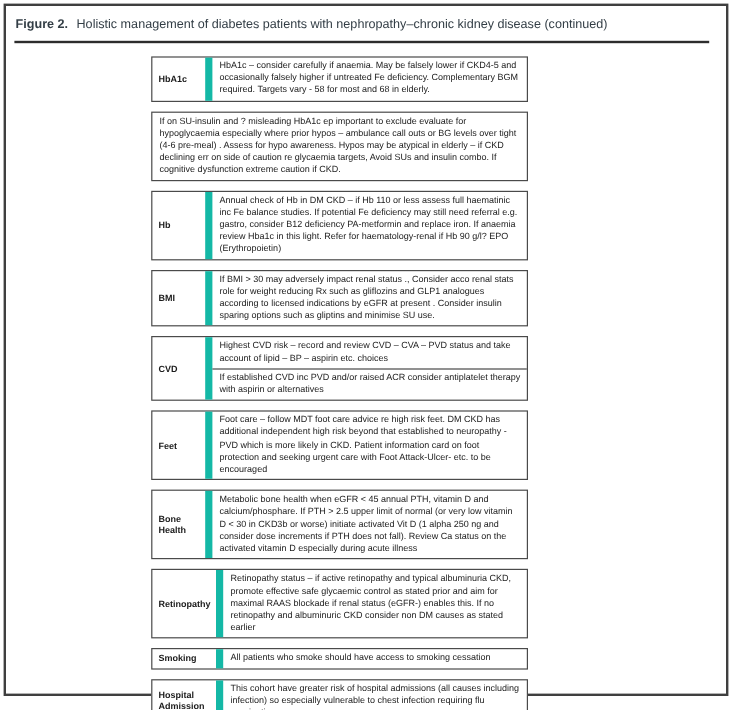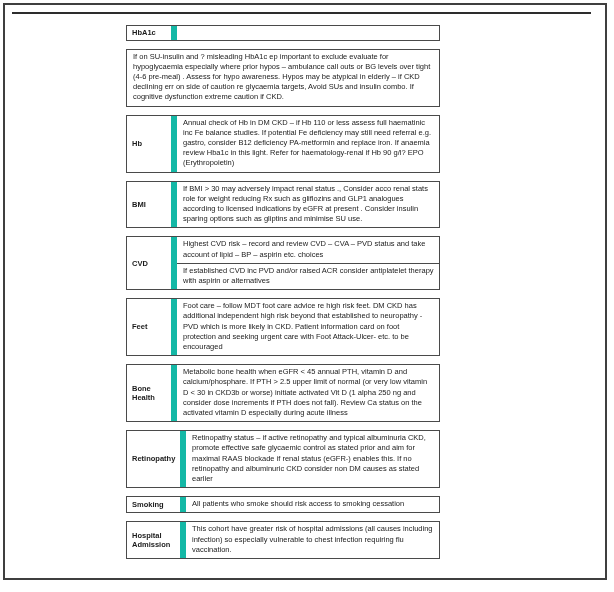--- a/index.html
+++ b/index.html
@@ -77,24 +77,30 @@
     flex: 1;
   }
   .cell + .cell {
     border-top: 1px solid #4a4a4a;
   }
 </style>
 </head>
 <body>
 
 <div class="figure-frame">
+  <div class="caption">
+    <span class="fig-label">Figure 2.</span><span>Holistic management of diabetes patients with nephropathy–chronic kidney disease (continued)</span>
+  </div>
   <div class="title-divider"></div>
   <div class="rows">
       <div class="trow">
     <div class="trow-label">HbA1c</div>
+    <div class="trow-cells">
+          <div class="cell">HbA1c – consider carefully if anaemia. May be falsely lower if CKD4-5 and occasionally falsely higher if untreated Fe deficiency. Complementary BGM required.  Targets vary - 58 for most and 68 in elderly.</div>
+        </div>
   </div>
       <div class="trow">
     <div class="trow-cells">
           <div class="cell">If on SU-insulin and ? misleading HbA1c ep important to exclude evaluate for hypoglycaemia especially where prior hypos – ambulance call outs or BG levels  over tight (4-6 pre-meal) . Assess for hypo awareness. Hypos may be atypical in elderly – if CKD declining err on side of caution re glycaemia targets, Avoid SUs and insulin combo. If cognitive dysfunction extreme caution if CKD.</div>
         </div>
   </div>
       <div class="trow">
     <div class="trow-label">Hb</div>
     <div class="trow-cells">
           <div class="cell">Annual check of Hb in DM CKD – if Hb 110 or less assess full haematinic inc Fe balance studies. If potential Fe deficiency may still need referral e.g. gastro, consider B12 deficiency PA-metformin and replace iron. If anaemia review Hba1c in this light. Refer for haematology-renal if Hb 90 g/l? EPO (Erythropoietin)</div>
@@ -127,21 +133,21 @@
   </div>
       <div class="trow wide">
     <div class="trow-label">Retinopathy</div>
     <div class="trow-cells">
           <div class="cell">Retinopathy status – if active retinopathy and typical albuminuria CKD, promote effective safe glycaemic control as stated prior and aim for maximal RAAS blockade if renal status (eGFR-) enables this. If no retinopathy and albuminuric CKD consider non DM causes as stated earlier</div>
         </div>
   </div>
       <div class="trow wide">
     <div class="trow-label">Smoking</div>
     <div class="trow-cells">
-          <div class="cell">All patients who smoke should risk access to smoking cessation</div>
+          <div class="cell">All patients who smoke should have access to smoking cessation</div>
         </div>
   </div>
       <div class="trow wide">
     <div class="trow-label">Hospital Admission</div>
     <div class="trow-cells">
           <div class="cell">This cohort have greater risk of hospital admissions (all causes including infection) so especially vulnerable to chest infection requiring flu vaccination.</div>
         </div>
   </div>
     </div>
 </div>

